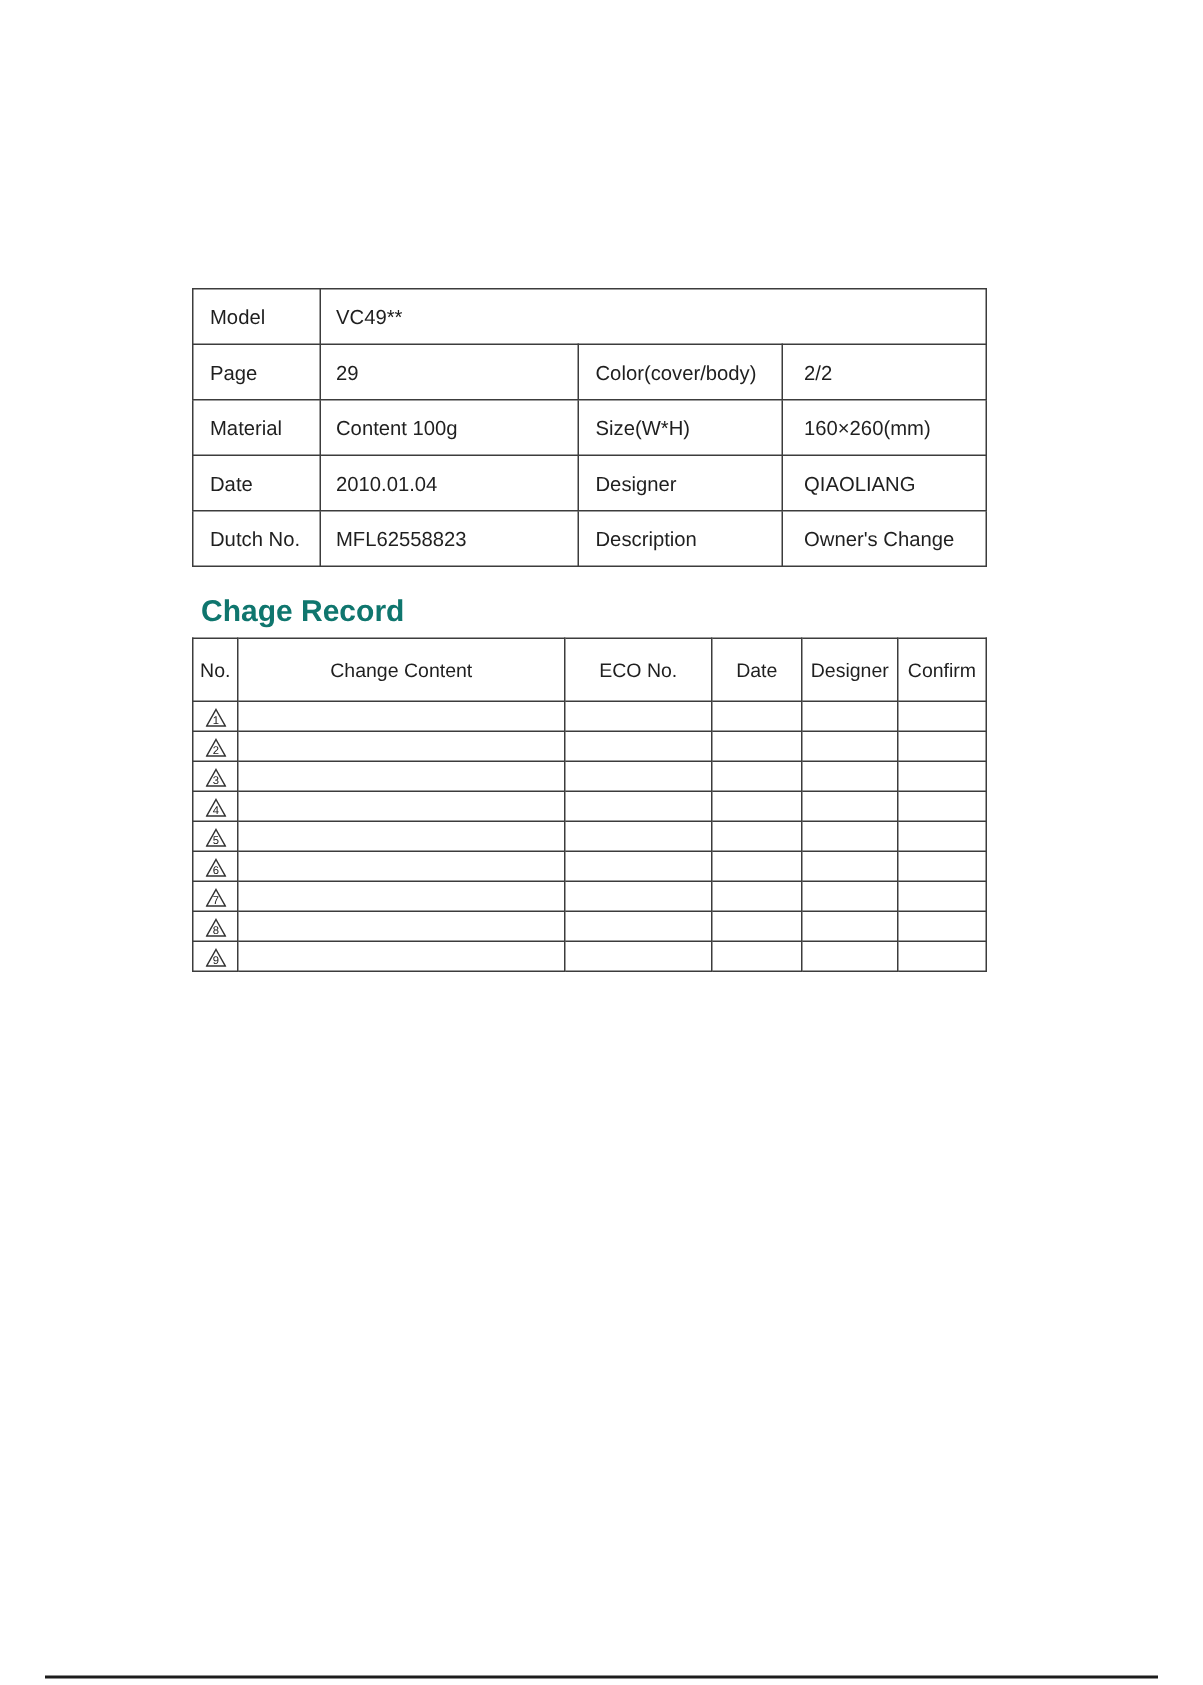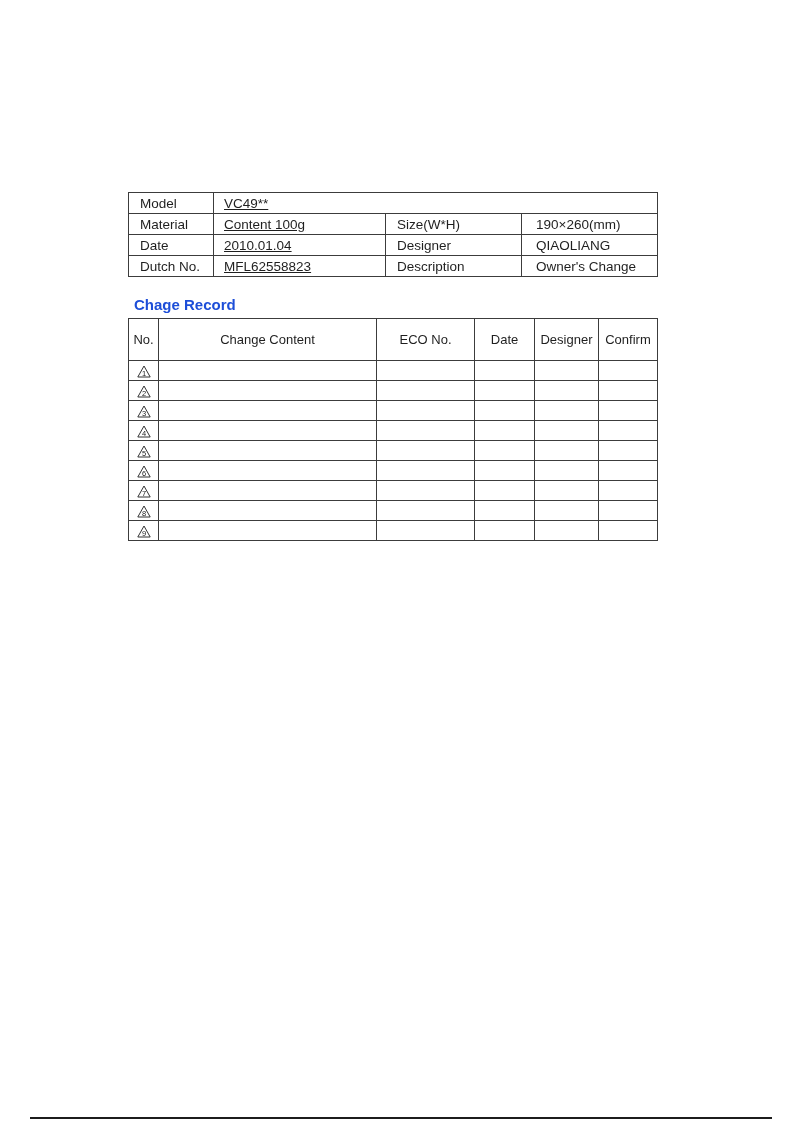--- a/index.html
+++ b/index.html
@@ -29,30 +29,30 @@
   td, th {
     border: 1px solid #3c3c3c;
     font-size: 13.5px;
     font-weight: normal;
     padding: 1px 8px;
     overflow: hidden;
     white-space: nowrap;
     color: #1f1f1f;
   }
   
-  .spec-table td { height: 21px; vertical-align: middle; }
+  .spec-table td { height: 37px; vertical-align: middle; }
   .spec-table .label-cell { padding-left: 11px; }
-  .spec-table .value-cell { padding-left: 10px; text-decoration: underline; }
+  .spec-table .value-cell { padding-left: 10px; }
   .spec-table .value2-cell { padding-left: 14px; }
   
   .section-title {
     margin: 19px 0 5px 6px;
-    font-size: 15px;
+    font-size: 20px;
     font-weight: bold;
-    color: #1d4ed8;
+    color: #0f766e;
   }
   
   .record-table th {
     height: 22px;
     text-align: center;
     font-size: 13px;
     padding: 13px 2px;
   }
   .record-table td {
     height: 20px;
@@ -91,24 +91,30 @@
         <col style="width:172px">
         <col style="width:136px">
         <col style="width:136px">
     </colgroup>
     <tbody>
       <tr>
         <td class="label-cell">Model</td>
         <td class="value-cell" colspan="3">VC49**</td>
       </tr>
       <tr>
+        <td class="label-cell">Page</td>
+        <td class="value-cell">29</td>
+        <td class="label-cell">Color(cover/body)</td>
+        <td class="value2-cell">2/2</td>
+      </tr>
+      <tr>
         <td class="label-cell">Material</td>
         <td class="value-cell">Content 100g</td>
         <td class="label-cell">Size(W*H)</td>
-        <td class="value2-cell">190×260(mm)</td>
+        <td class="value2-cell">160×260(mm)</td>
       </tr>
       <tr>
         <td class="label-cell">Date</td>
         <td class="value-cell">2010.01.04</td>
         <td class="label-cell">Designer</td>
         <td class="value2-cell">QIAOLIANG</td>
       </tr>
       <tr>
         <td class="label-cell">Dutch No.</td>
         <td class="value-cell">MFL62558823</td>

